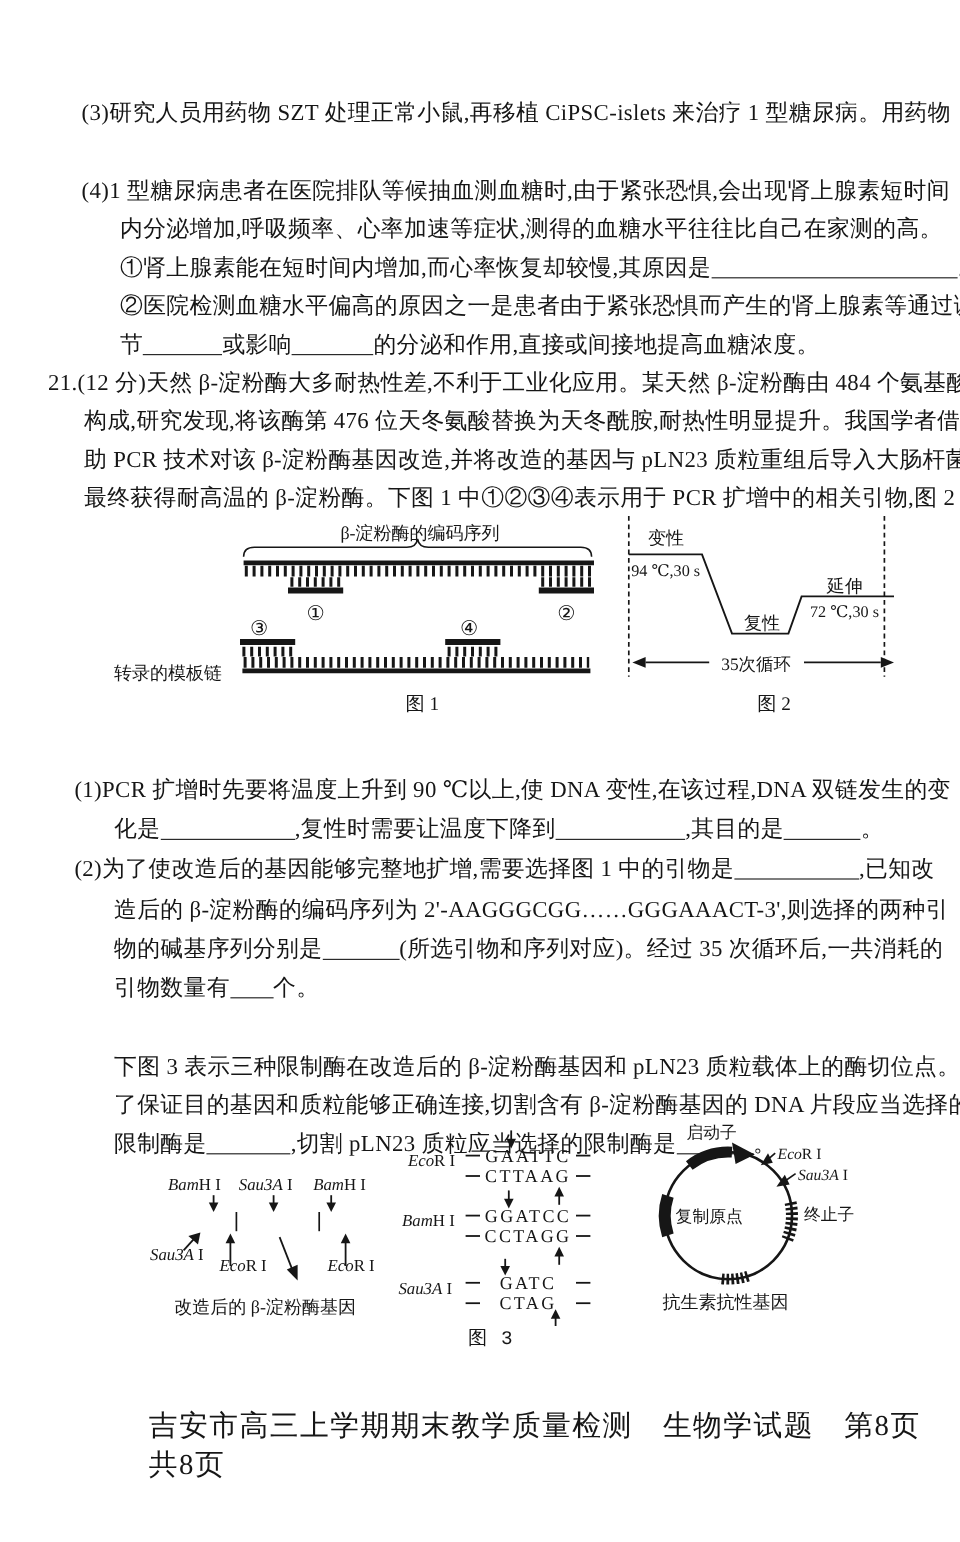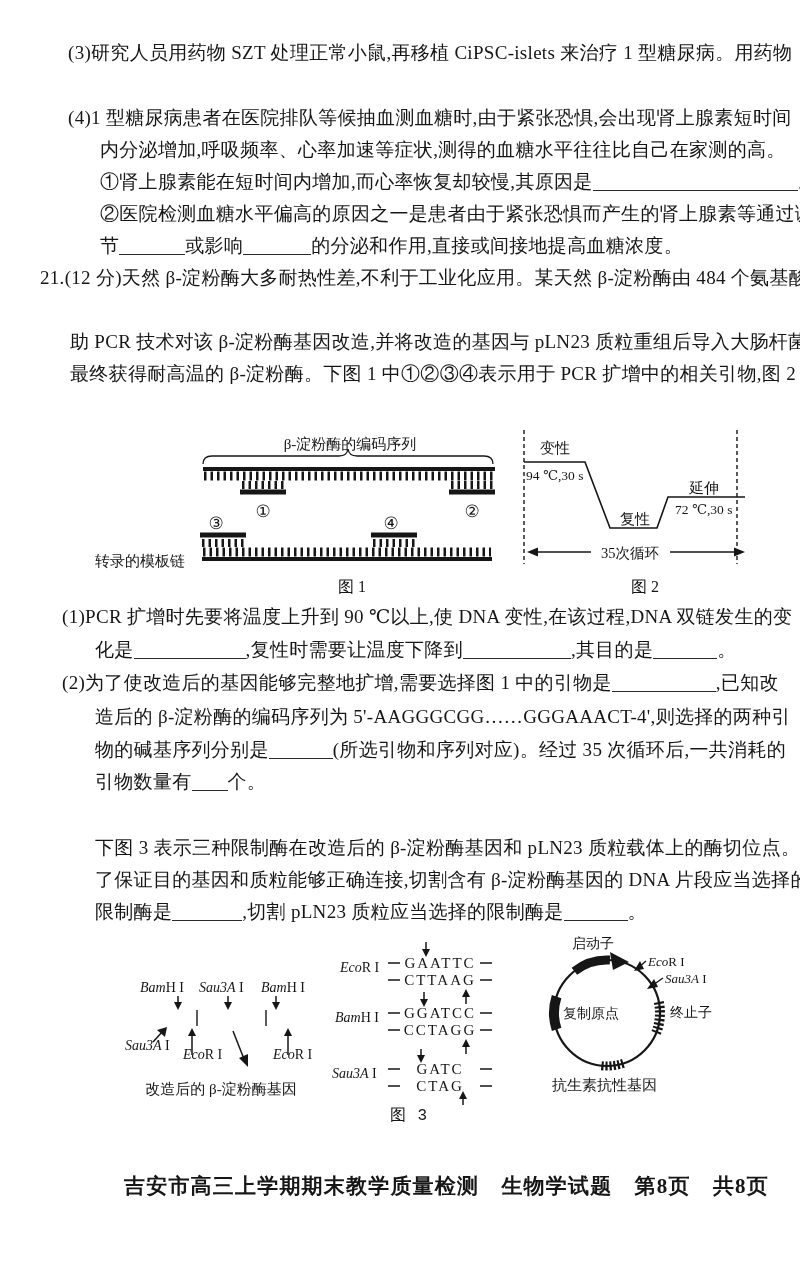--- a/index.html
+++ b/index.html
@@ -1,39 +1,40 @@
 <!DOCTYPE html>
 <html><head>
 <meta charset="utf-8">
 <style>
   html,body{margin:0;padding:0;background:#ffffff;}
   #page{position:relative;width:800px;height:1285px;background:#ffffff;overflow:hidden;
         font-family:"Liberation Serif","DejaVu Serif",serif;color:#161616;}
-  .tl{position:absolute;white-space:nowrap;font-size:19px;letter-spacing:.3px;line-height:22px;}
+  .tl{position:absolute;white-space:nowrap;font-size:19px;letter-spacing:.3px;line-height:22px;margin-top:42px;}
   .bl{display:inline-block;height:16px;border-bottom:1.6px solid #2a2a2a;vertical-align:-3px;}
   .cap{position:absolute;font-size:16px;letter-spacing:1px;font-family:Liberation Mono, monospace;}
-  .footer{position:absolute;font-size:21px;font-weight:bold;letter-spacing:1.2px;}
+  .footer{position:absolute;font-size:24px;font-weight:normal;letter-spacing:1.2px;}
   svg{position:absolute;overflow:visible;}
   svg text{font-family:"Liberation Serif","DejaVu Serif",serif;fill:#161616;}
   svg line, svg path{stroke:#161616;}
   svg polygon{fill:#161616;}
 </style>
 </head>
 <body>
 
 <div id="page">
 
   <div class="tl" style="left:68px;top:42px">(3)研究人员用药物 SZT 处理正常小鼠,再移植 CiPSC-islets 来治疗 1 型糖尿病。用药物</div>
   <div class="tl" style="left:68px;top:107px">(4)1 型糖尿病患者在医院排队等候抽血测血糖时,由于紧张恐惧,会出现肾上腺素短时间</div>
   <div class="tl" style="left:100px;top:139px">内分泌增加,呼吸频率、心率加速等症状,测得的血糖水平往往比自己在家测的高。</div>
   <div class="tl" style="left:100px;top:171px"><span>①肾上腺素能在短时间内增加,而心率恢复却较慢,其原因是</span><span class="bl" style="width:205px"></span><span>。</span></div>
   <div class="tl" style="left:100px;top:203px">②医院检测血糖水平偏高的原因之一是患者由于紧张恐惧而产生的肾上腺素等通过调</div>
   <div class="tl" style="left:100px;top:235px"><span>节</span><span class="bl" style="width:66px"></span><span>或影响</span><span class="bl" style="width:68px"></span><span>的分泌和作用,直接或间接地提高血糖浓度。</span></div>
 
   <div class="tl" style="left:40px;top:267px">21.(12 分)天然 β-淀粉酶大多耐热性差,不利于工业化应用。某天然 β-淀粉酶由 484 个氨基酸</div>
+  <div class="tl" style="left:70px;top:299px">构成,研究发现,将该酶第 476 位天冬氨酸替换为天冬酰胺,耐热性明显提升。我国学者借</div>
   <div class="tl" style="left:70px;top:331px">助 PCR 技术对该 β-淀粉酶基因改造,并将改造的基因与 pLN23 质粒重组后导入大肠杆菌,</div>
   <div class="tl" style="left:70px;top:363px">最终获得耐高温的 β-淀粉酶。下图 1 中①②③④表示用于 PCR 扩增中的相关引物,图 2 是</div>
 
   <svg style="left:75px;top:422px" width="440" height="175" viewBox="0 0 440 175">
     <text x="275" y="27" font-size="15" text-anchor="middle">β-淀粉酶的编码序列</text>
     <path d="M128,42 Q128,34 137,34 L264,34 Q272,34 273,27 Q274,34 282,34 L409,34 Q418,34 418,42" fill="none" stroke-width="1.3"></path>
     <g>
       <line x1="128" y1="47" x2="420" y2="47" stroke-width="4"></line>
       <line x1="129" y1="54" x2="419" y2="54" stroke-width="9" stroke-dasharray="2.5 4"></line>
     </g>
@@ -81,21 +82,21 @@
       <line x1="165" y1="130" x2="229" y2="130" stroke-width="1.5"></line>
       <polygon points="240,130 229,125.5 229,134.5"></polygon>
     </g>
     <text x="140" y="170" font-size="16" text-anchor="middle">图 2</text>
   </svg>
 
   <div class="tl" style="left:62px;top:606px">(1)PCR 扩增时先要将温度上升到 90 ℃以上,使 DNA 变性,在该过程,DNA 双链发生的变</div>
   <div class="tl" style="left:95px;top:639px"><span>化是</span><span class="bl" style="width:112px"></span><span>,复性时需要让温度下降到</span><span class="bl" style="width:108px"></span><span>,其目的是</span><span class="bl" style="width:64px"></span><span>。</span></div>
 
   <div class="tl" style="left:62px;top:672px"><span>(2)为了使改造后的基因能够完整地扩增,需要选择图 1 中的引物是</span><span class="bl" style="width:104px"></span><span>,已知改</span></div>
-  <div class="tl" style="left:95px;top:706px">造后的 β-淀粉酶的编码序列为 5'-AAGGGCGG……GGGAAACT-4',则选择的两种引</div>
+  <div class="tl" style="left:95px;top:706px">造后的 β-淀粉酶的编码序列为 2'-AAGGGCGG……GGGAAACT-3',则选择的两种引</div>
   <div class="tl" style="left:95px;top:739px"><span>物的碱基序列分别是</span><span class="bl" style="width:64px"></span><span>(所选引物和序列对应)。经过 35 次循环后,一共消耗的</span></div>
   <div class="tl" style="left:95px;top:771px"><span>引物数量有</span><span class="bl" style="width:36px"></span><span>个。</span></div>
 
   <div class="tl" style="left:95px;top:837px">下图 3 表示三种限制酶在改造后的 β-淀粉酶基因和 pLN23 质粒载体上的酶切位点。为</div>
   <div class="tl" style="left:95px;top:869px">了保证目的基因和质粒能够正确连接,切割含有 β-淀粉酶基因的 DNA 片段应当选择的</div>
   <div class="tl" style="left:95px;top:901px"><span>限制酶是</span><span class="bl" style="width:70px"></span><span>,切割 pLN23 质粒应当选择的限制酶是</span><span class="bl" style="width:64px"></span><span>。</span></div>
 
   <svg style="left:95px;top:928px" width="645" height="180" viewBox="0 0 645 180">
 
     <g>

